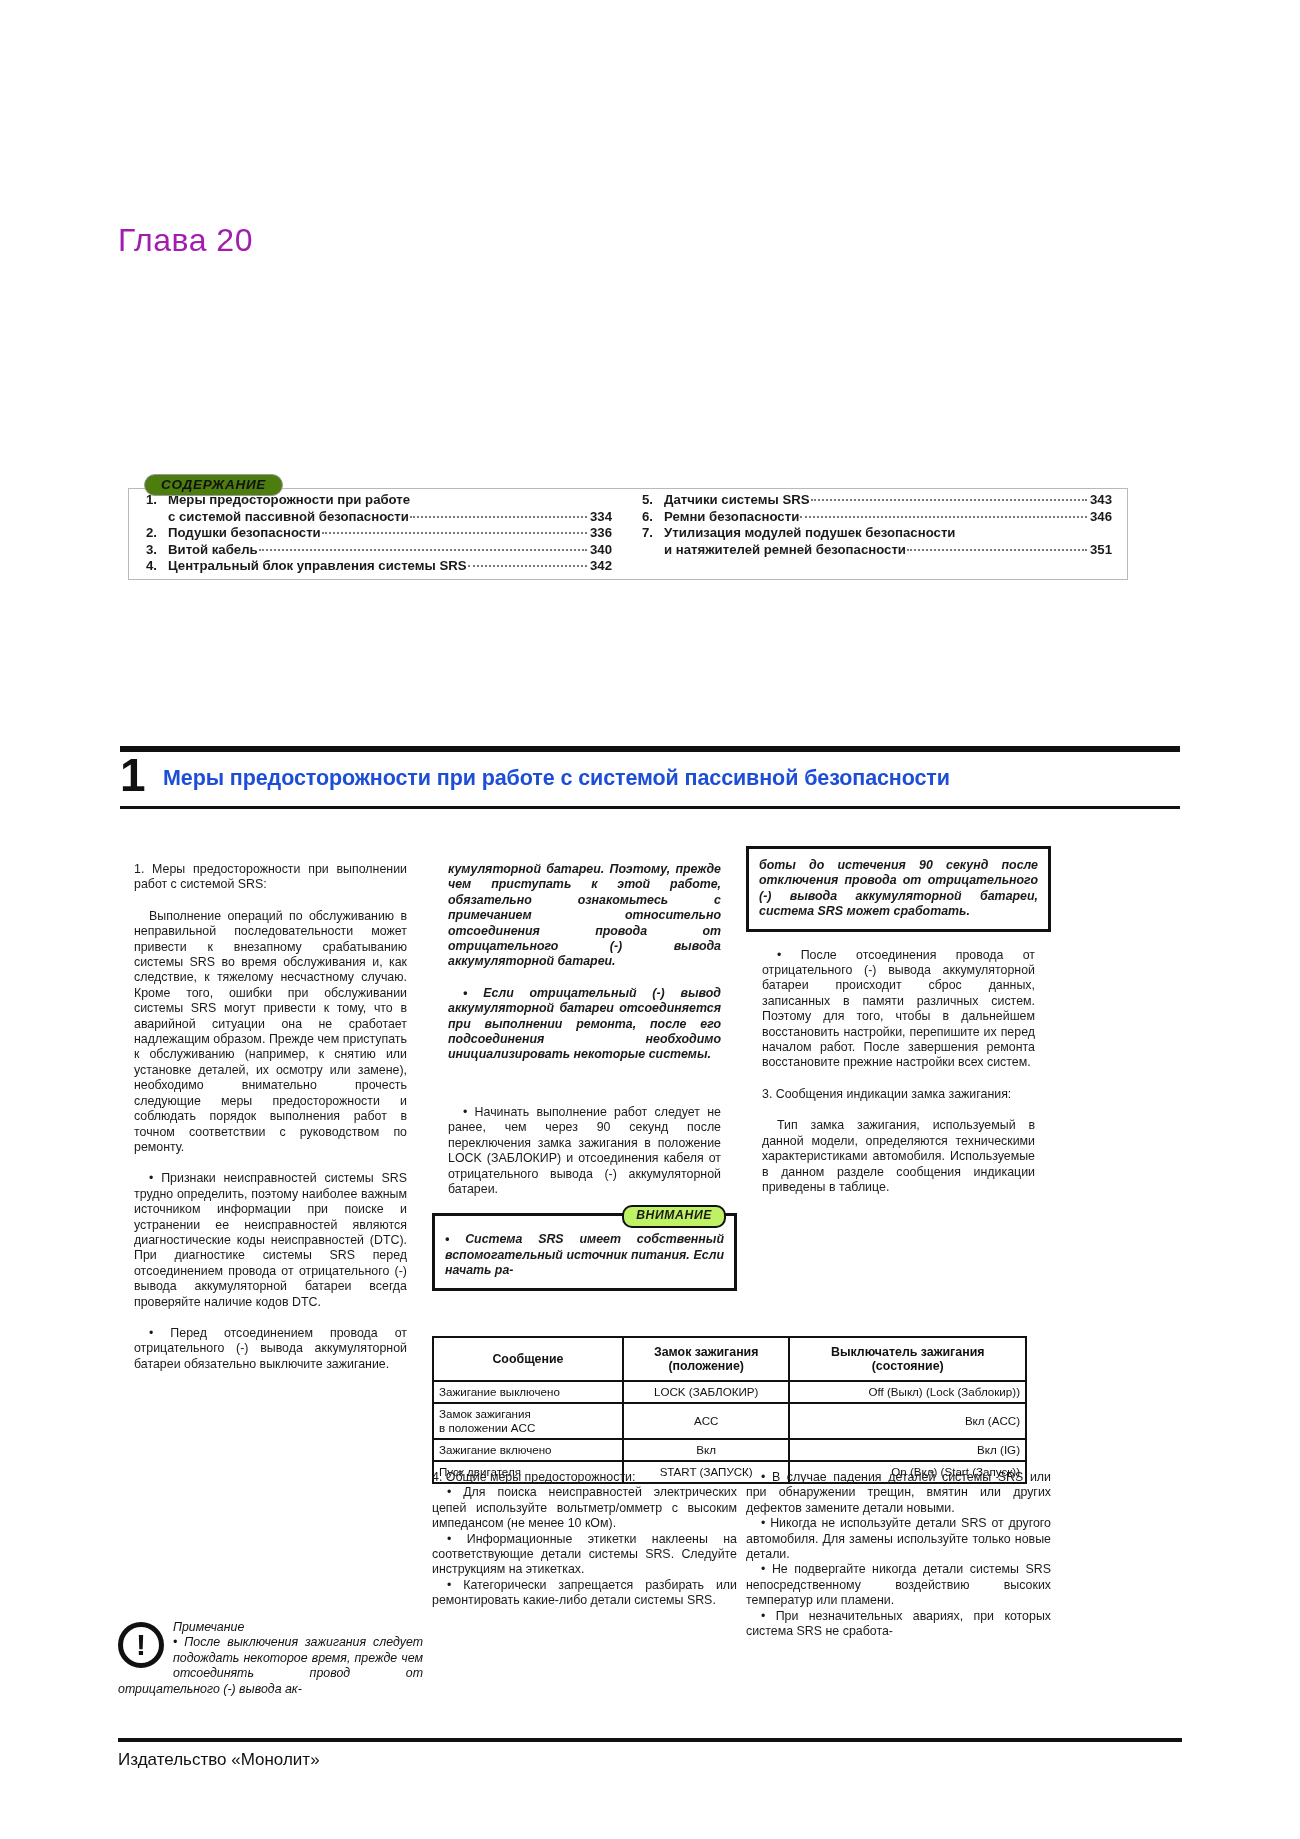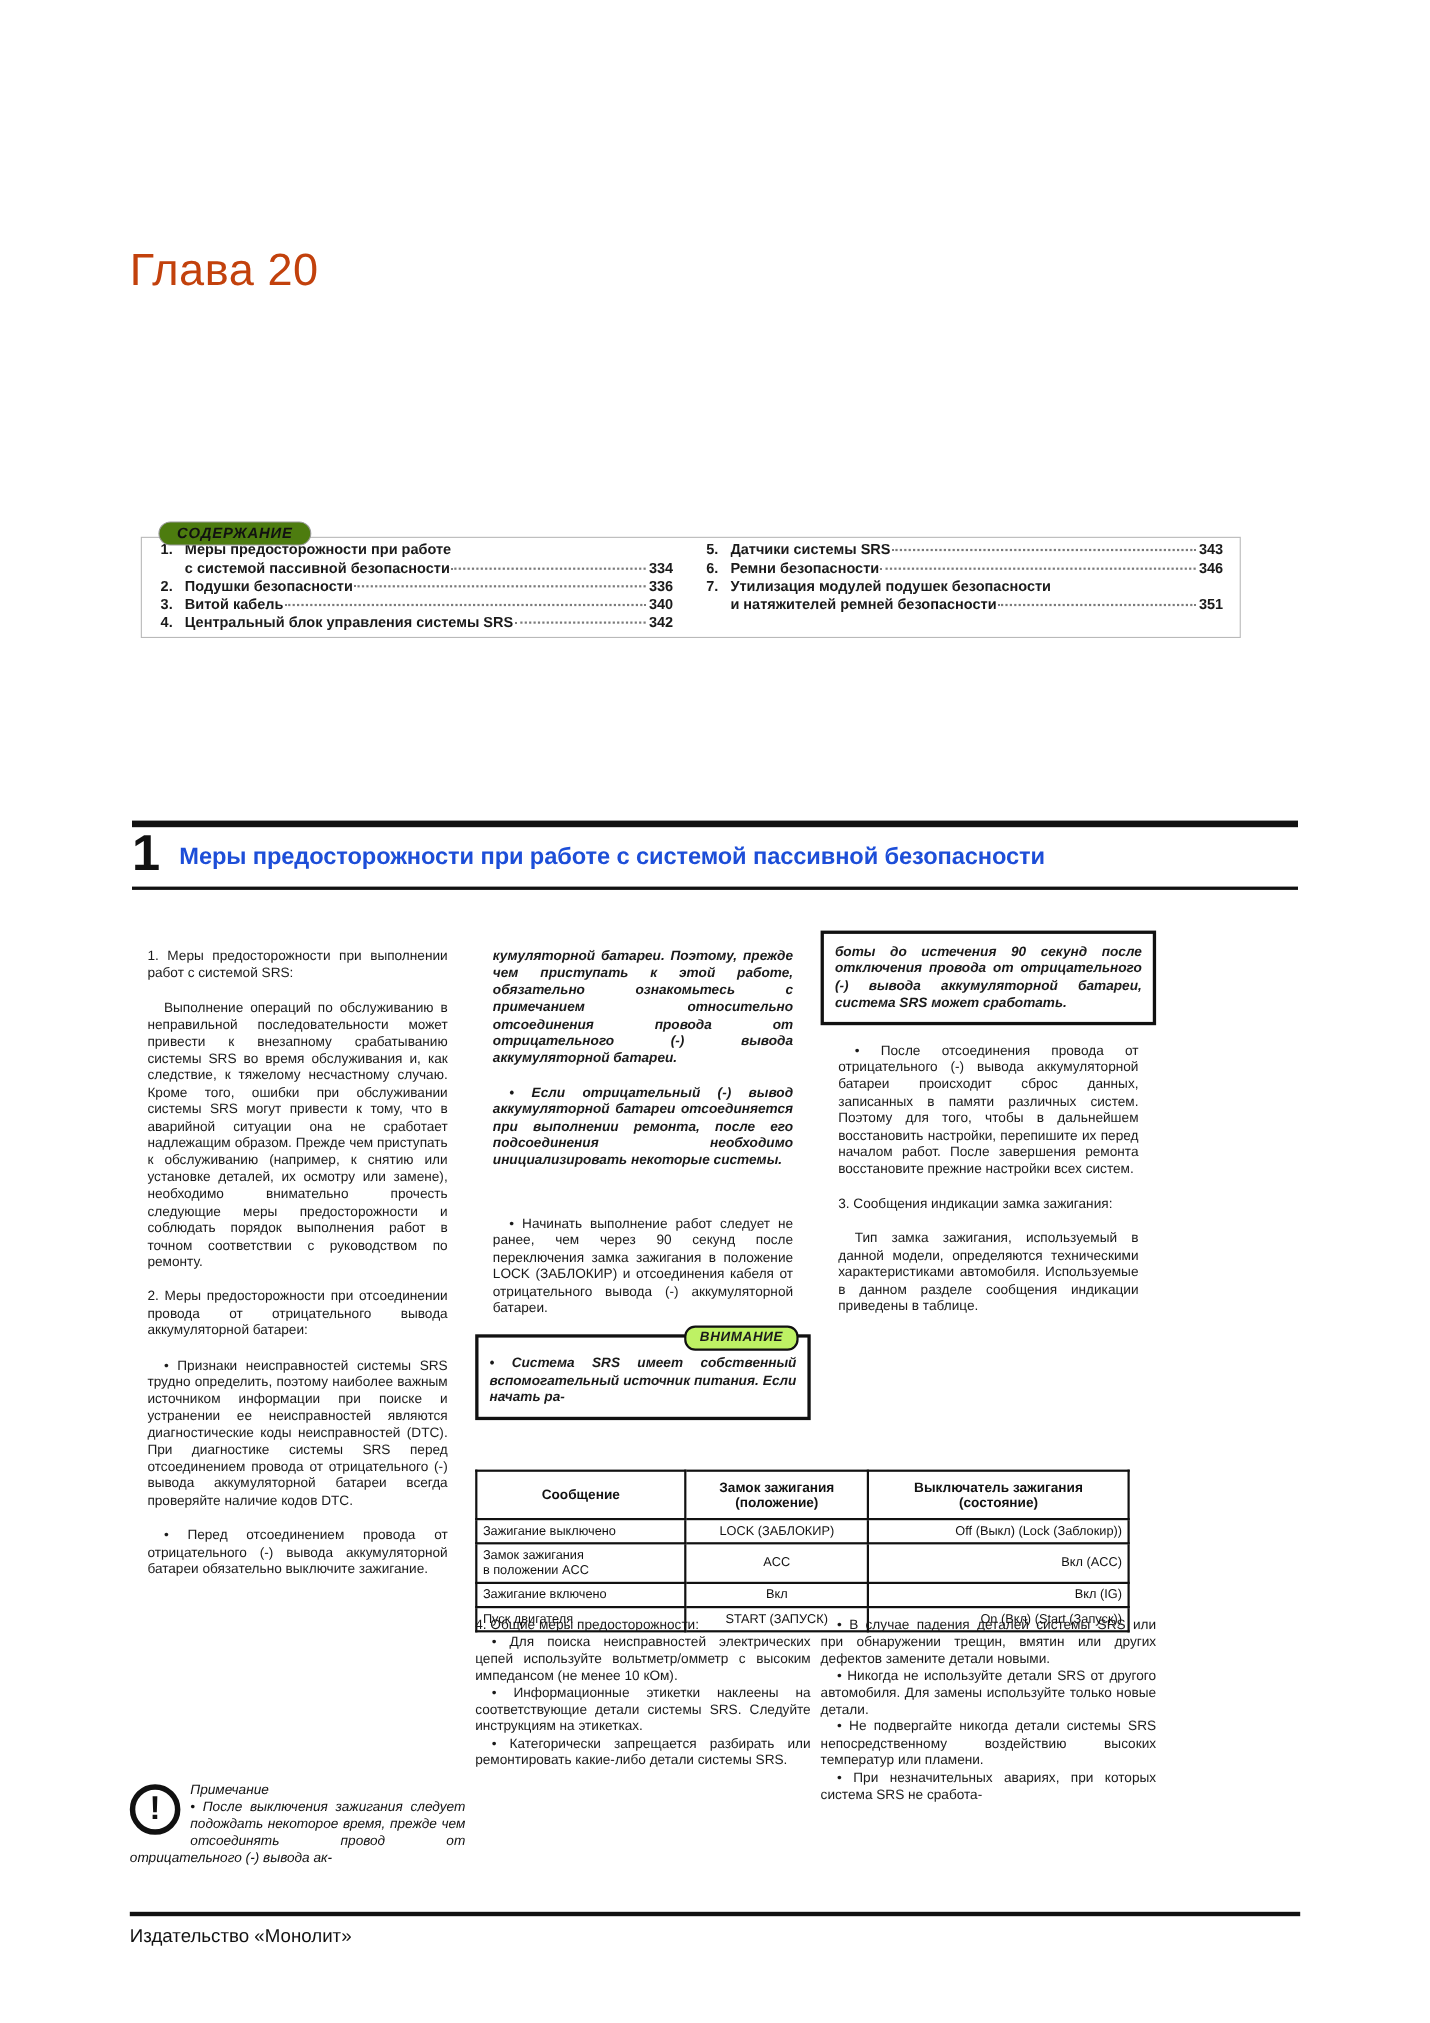--- a/index.html
+++ b/index.html
@@ -11,21 +11,21 @@
     -webkit-font-smoothing:antialiased;
   }
   .page{
     position:absolute;inset:0;
     padding:0;
   }
 
   
   .chapter-label{
     position:absolute;left:118px;top:222px;
-    font-size:41px;font-weight:400;letter-spacing:.5px;color:#c2410c;
+    font-size:32px;font-weight:400;letter-spacing:.5px;color:#a21caf;
   }
   .chapter-title{
     position:absolute;left:118px;top:325px;width:820px;
     font-size:56px;font-weight:bold;line-height:1.16;
     letter-spacing:-.5px;color:#111;
   }
 
   
   .toc{
     position:absolute;left:128px;top:488px;width:1000px;height:92px;
@@ -247,21 +247,20 @@
   </div>
 
   <div class="sec-rule"></div>
   <div class="sec-num">1</div>
   <div class="sec-title">Меры предосторожности при работе с системой пассивной безопасности</div>
   <div class="sec-underline"></div>
 
   <div class="col" id="col1">
     <p>1.  Меры предосторожности при выполнении работ с системой SRS:</p>
     <p class="ind">Выполнение операций по обслуживанию в неправильной последовательности может привести к внезапному срабатыванию системы SRS во время обслуживания и, как следствие, к тяжелому несчастному случаю. Кроме того, ошибки при обслуживании системы SRS могут привести к тому, что в аварийной ситуации она не сработает надлежащим образом. Прежде чем приступать к обслуживанию (например, к снятию или установке деталей, их осмотру или замене), необходимо внимательно прочесть следующие меры предосторожности и соблюдать порядок выполнения работ в точном соответствии с руководством по ремонту.</p>
-    <p>2.  Меры предосторожности при отсоединении провода от отрицательного вывода аккумуляторной батареи:</p>
     <p class="bul">•  Признаки неисправностей системы SRS трудно определить, поэтому наиболее важным источником информации при поиске и устранении ее неисправностей являются диагностические коды неисправностей (DTC). При диагностике системы SRS перед отсоединением провода от отрицательного (-) вывода аккумуляторной батареи всегда проверяйте наличие кодов DTC.</p>
     <p class="bul">•  Перед отсоединением провода от отрицательного (-) вывода аккумуляторной батареи обязательно выключите зажигание.</p>
   </div>
 
   <div class="note">
     <div class="note-icon">!</div>
     <div class="note-body">
       <div class="ttl">Примечание</div>
       <div>• После выключения зажигания следует подождать некоторое время, прежде чем отсоединять провод от отрицательного (-) вывода ак-</div>
     </div>

